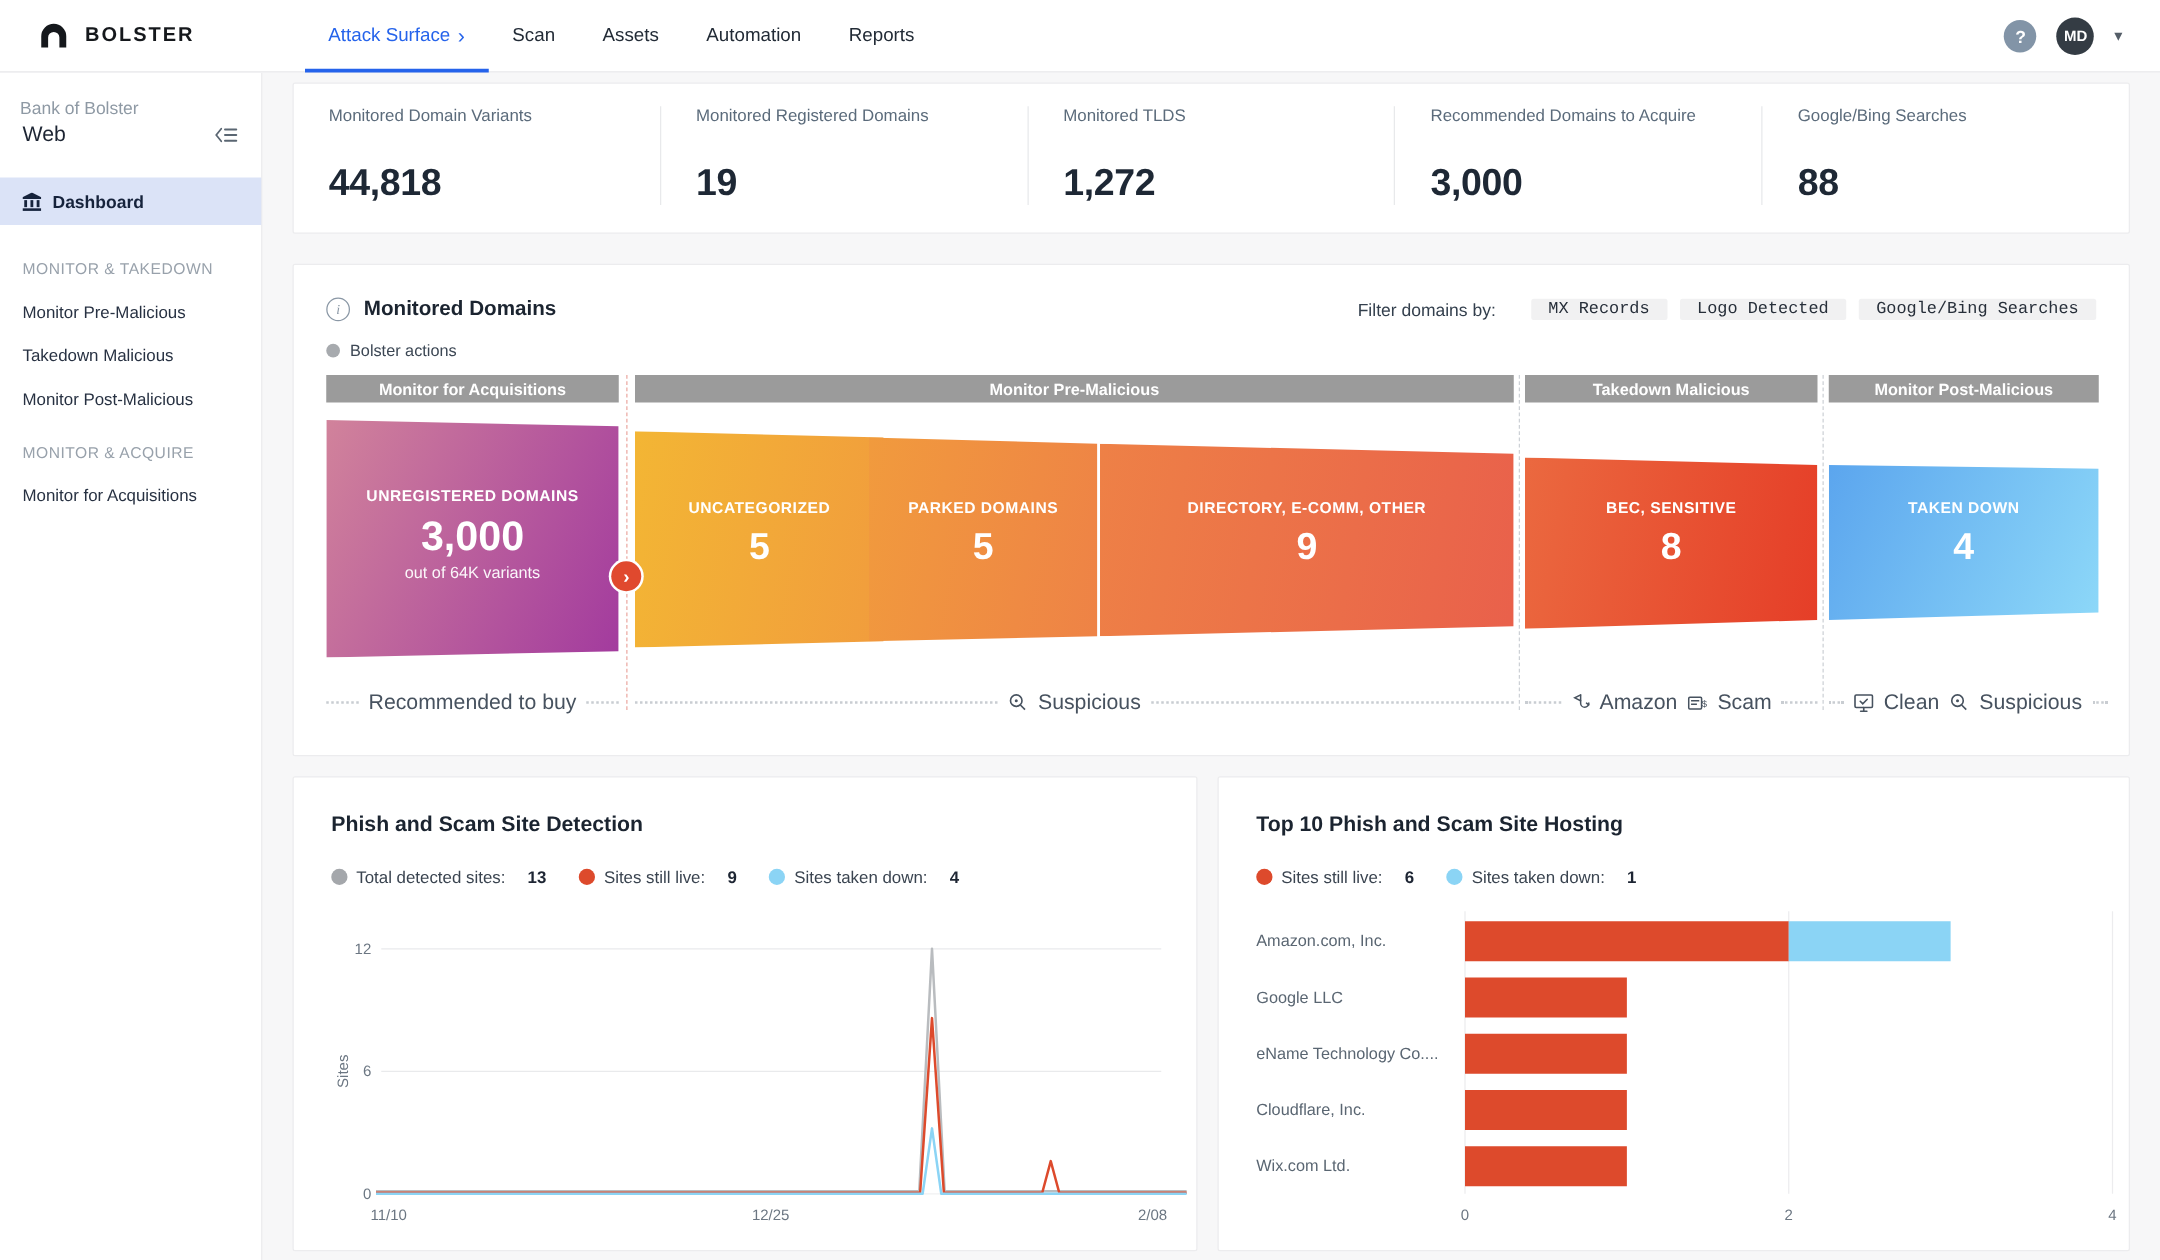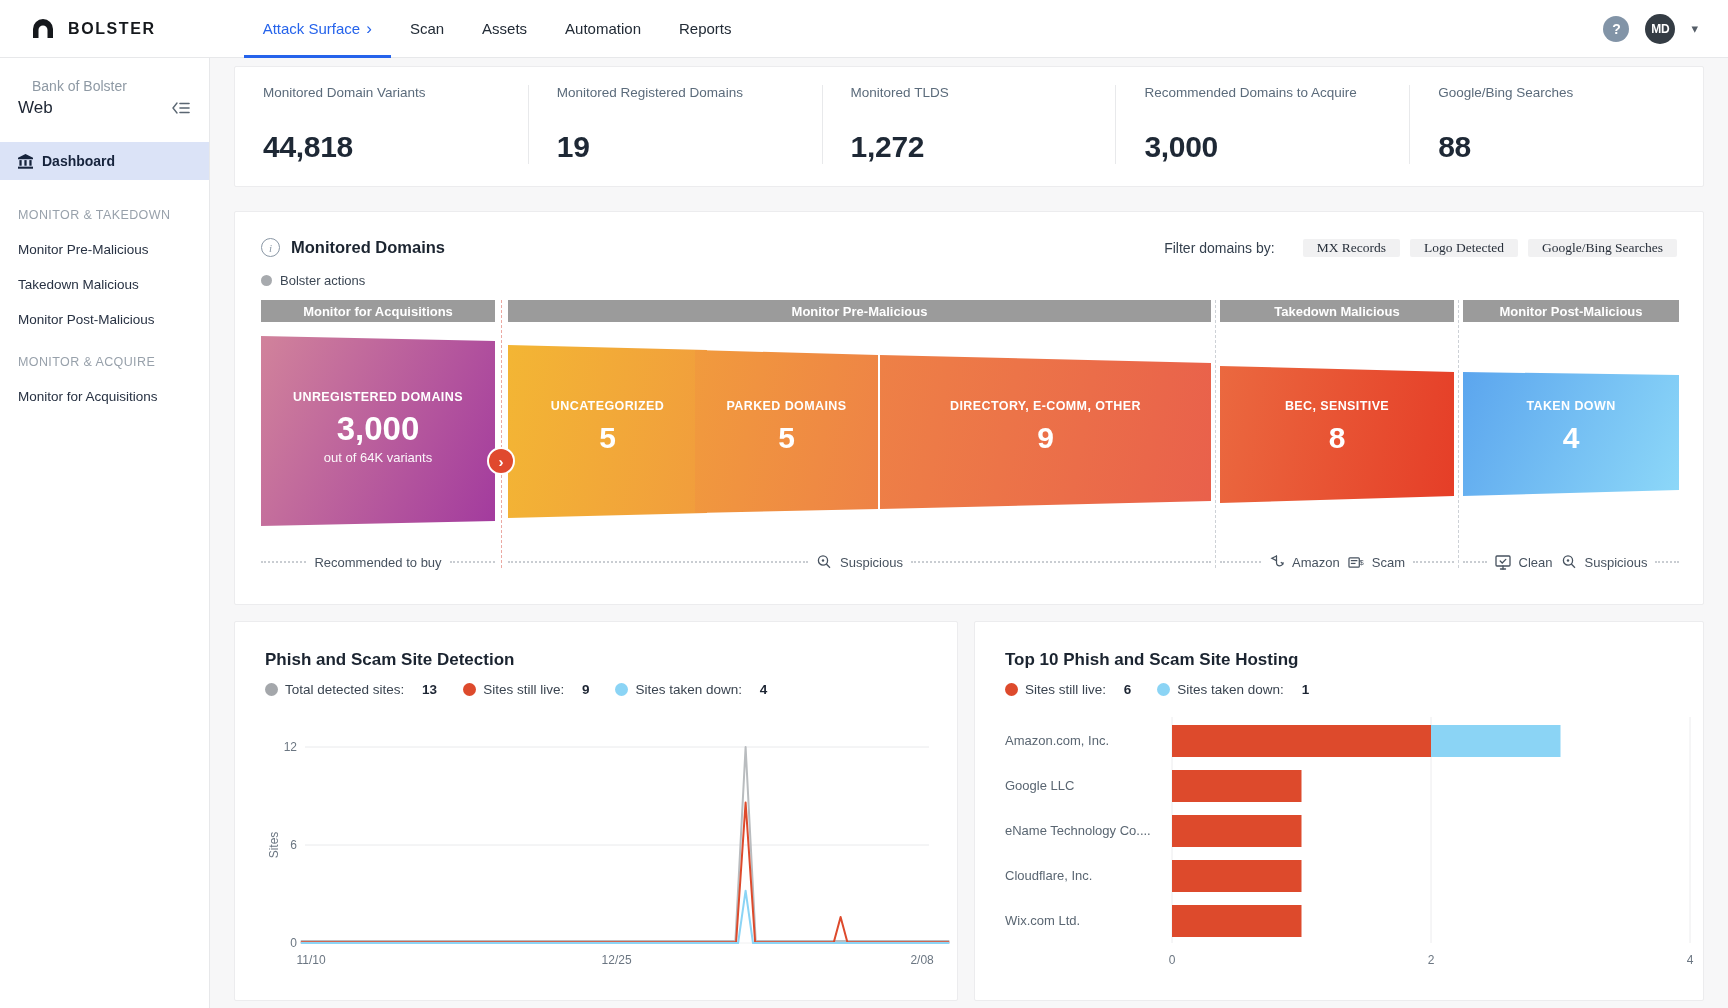--- a/index.html
+++ b/index.html
@@ -35,21 +35,21 @@
     width: 30px; height: 30px; border-radius: 50%; background: #343c44;
     color: #fff; font-size: 12px; font-weight: 700; display: flex; align-items: center; justify-content: center;
     cursor: pointer;
   }
   .avatar-chev { color: #555e68; font-size: 13px; cursor: pointer; }
   
   .sidebar {
     position: fixed; top: 58px; left: 0; bottom: 0; width: 210px;
     background: #fff; border-right: 1px solid #e7e8ea; padding-top: 20px; z-index: 10;
   }
-  .side-org { padding: 0 32px; font-size: 14px; color: #8e99a4; margin-bottom: 4px; }
+  .side-org { padding: 0 16px; font-size: 14px; color: #8e99a4; margin-bottom: 4px; }
   .side-ws-row { display: flex; align-items: center; justify-content: space-between; padding: 0 18px; }
   .side-ws { font-size: 17px; color: #1d2533; }
   .collapse-btn { cursor: pointer; display: flex; align-items: center; }
   .side-dash {
     margin-top: 24px; background: #dbe3f7; padding: 11px 18px;
     display: flex; align-items: center; gap: 9px; font-size: 14px; font-weight: 600; color: #16233c; cursor: pointer;
   }
   .side-section-title {
     margin: 28px 18px 0; font-size: 12.5px; color: #98a1ab; letter-spacing: 0.4px;
   }
@@ -71,21 +71,21 @@
   .info-circle {
     width: 19px; height: 19px; border-radius: 50%; border: 1.5px solid #8a97a5;
     color: #8a97a5; font-size: 11px; font-style: italic; font-family: "Liberation Serif", serif;
     display: flex; align-items: center; justify-content: center; cursor: pointer; flex: 0 0 auto;
   }
   .mon-title { margin-left: 11px; font-size: 16.5px; font-weight: 700; color: #1b2430; }
   .mon-filters { margin-left: auto; display: flex; align-items: center; gap: 10px; }
   .filter-label { font-size: 14px; color: #333f4d; margin-right: 18px; }
   .filter-btn {
     background: #f1f1f2; border: none; border-radius: 2px; padding: 1px 14px;
-    font-size: 13.5px; color: #272f3a; font-family: Liberation Serif, serif; cursor: pointer;
+    font-size: 13.5px; color: #272f3a; font-family: Liberation Mono, monospace; cursor: pointer;
   }
   .actions-legend { margin-top: 16px; display: flex; align-items: center; gap: 8px; }
   .dot { width: 11px; height: 11px; border-radius: 50%; flex: 0 0 auto; }
   .dot-gray { background: #a7aaae; }
   .actions-legend-text { font-size: 13px; color: #3c4754; }
   
   .funnel { position: relative; margin-top: 12px; height: 280px; }
   .fun-bar {
     position: absolute; top: 0; height: 22px; background: #9b9b9b;
     color: #fff; font-size: 13px; font-weight: 700; display: flex; align-items: center; justify-content: center;
@@ -133,29 +133,29 @@
     clip-path: polygon(0 50px, 100% 53px, 100% 168px, 0 174px);
   }
   .fun-badge {
     position: absolute; left: 228px; top: 127px; width: 24px; height: 24px; border-radius: 50%;
     background: #e0492e; color: #fff; font-size: 15px; font-weight: 700;
     display: flex; align-items: center; justify-content: center; z-index: 3; cursor: pointer;
     box-shadow: 0 0 0 2px #fff;
   }
   .fun-footer { position: absolute; top: 250px; height: 24px; display: flex; align-items: center; gap: 8px; }
   .leader { flex: 1 1 auto; border-top: 2px dotted #c9cdd2; height: 0; min-width: 12px; }
-  .foot-label { font-size: 13px; color: #47525f; white-space: nowrap; }
+  .foot-label { font-size: 17px; color: #47525f; white-space: nowrap; }
   .foot-icon { flex: 0 0 auto; display: flex; align-items: center; }
   
   .charts-row { display: flex; gap: 16px; margin-top: 16px; }
   .chart-card { padding: 28px 30px; height: 380px; }
   .chart-card.left { width: 724px; }
   .chart-card.right { width: 730px; }
   .chart-title { font-size: 17px; font-weight: 700; color: #1b2430; }
-  .chart-legend { display: flex; align-items: center; gap: 26px; margin-top: 12px; }
+  .chart-legend { display: flex; align-items: center; gap: 26px; margin-top: 24px; }
   .legend-item { display: flex; align-items: center; gap: 7px; font-size: 13.5px; color: #3a4450; }
   .legend-item b { color: #1d2533; }
   .ldot { width: 13px; height: 13px; border-radius: 50%; }
   svg text.tick { font-size: 12px; fill: #6b7682; font-family: "Liberation Sans", sans-serif; }
   svg text.cat { font-size: 13px; fill: #5a6672; font-family: "Liberation Sans", sans-serif; }
 </style>
 </head>
 <body>
 
 <header class="topnav">

